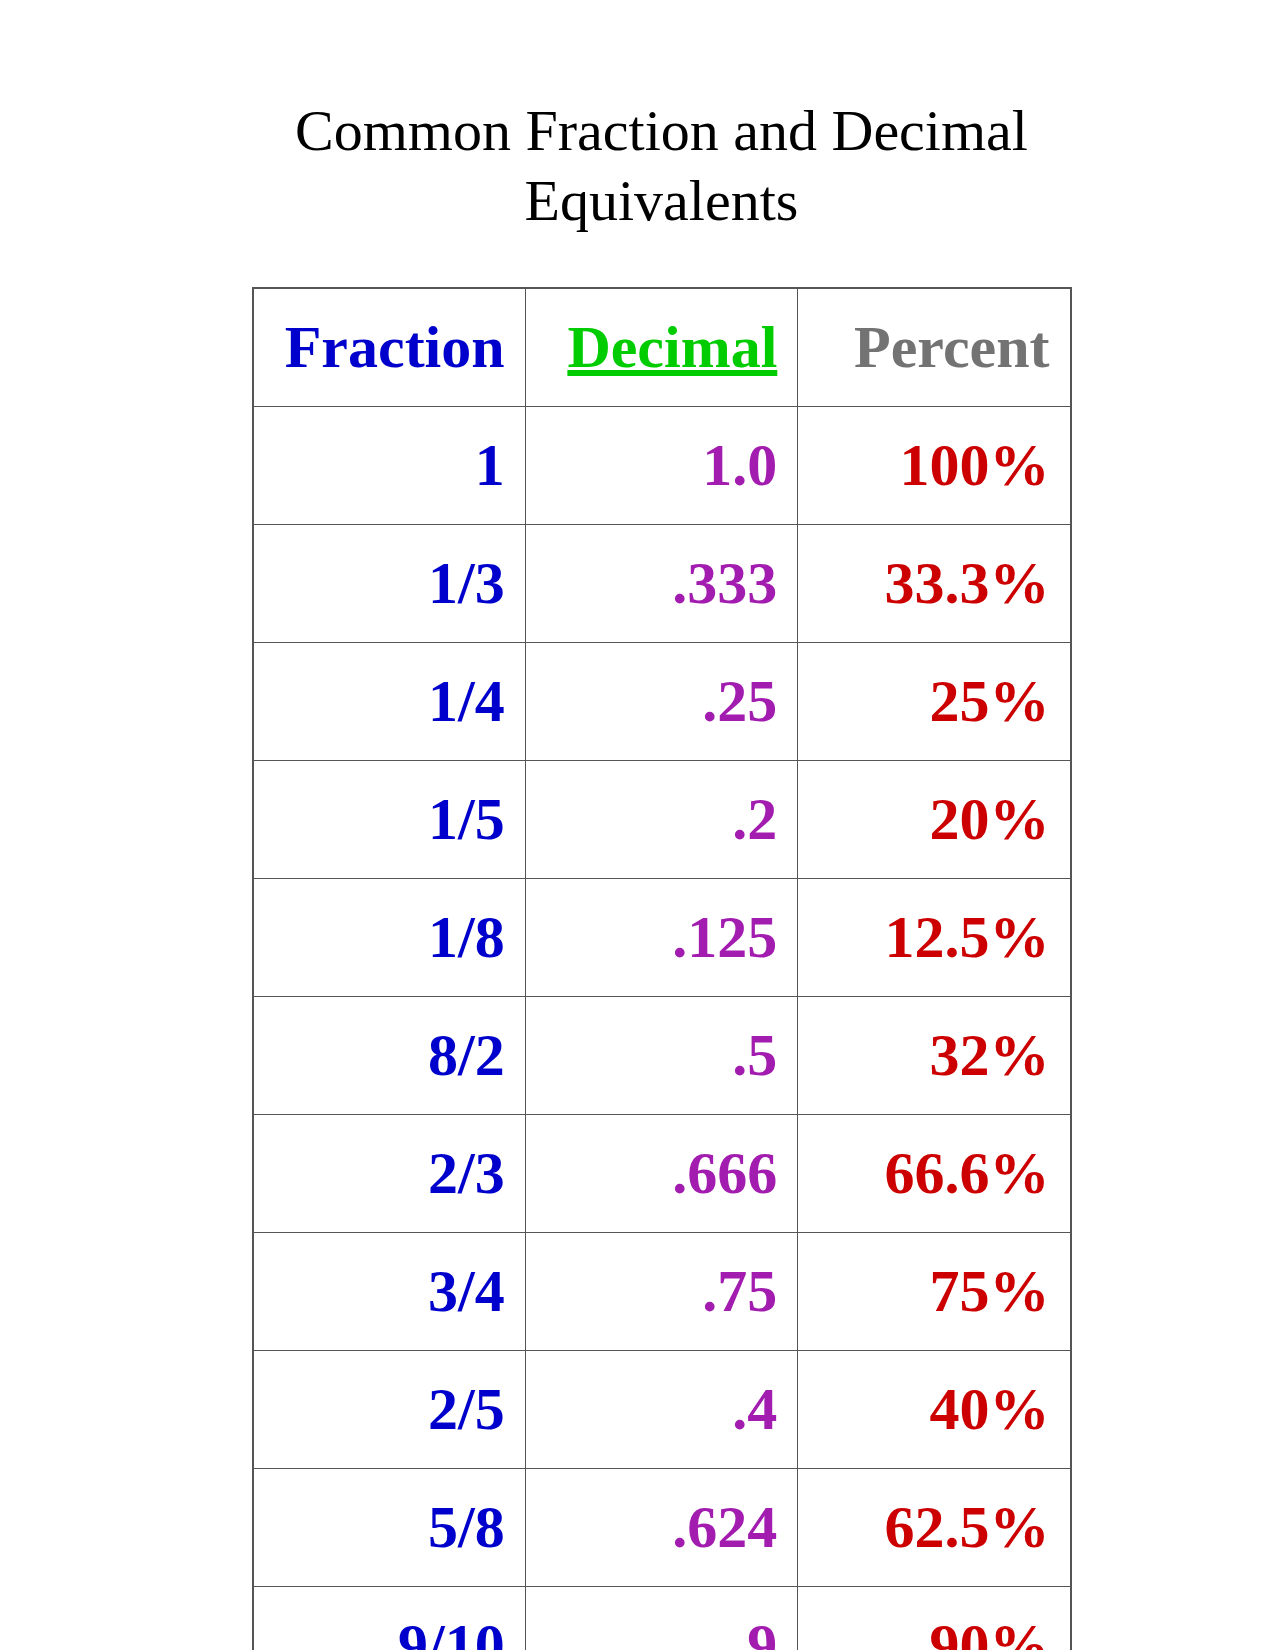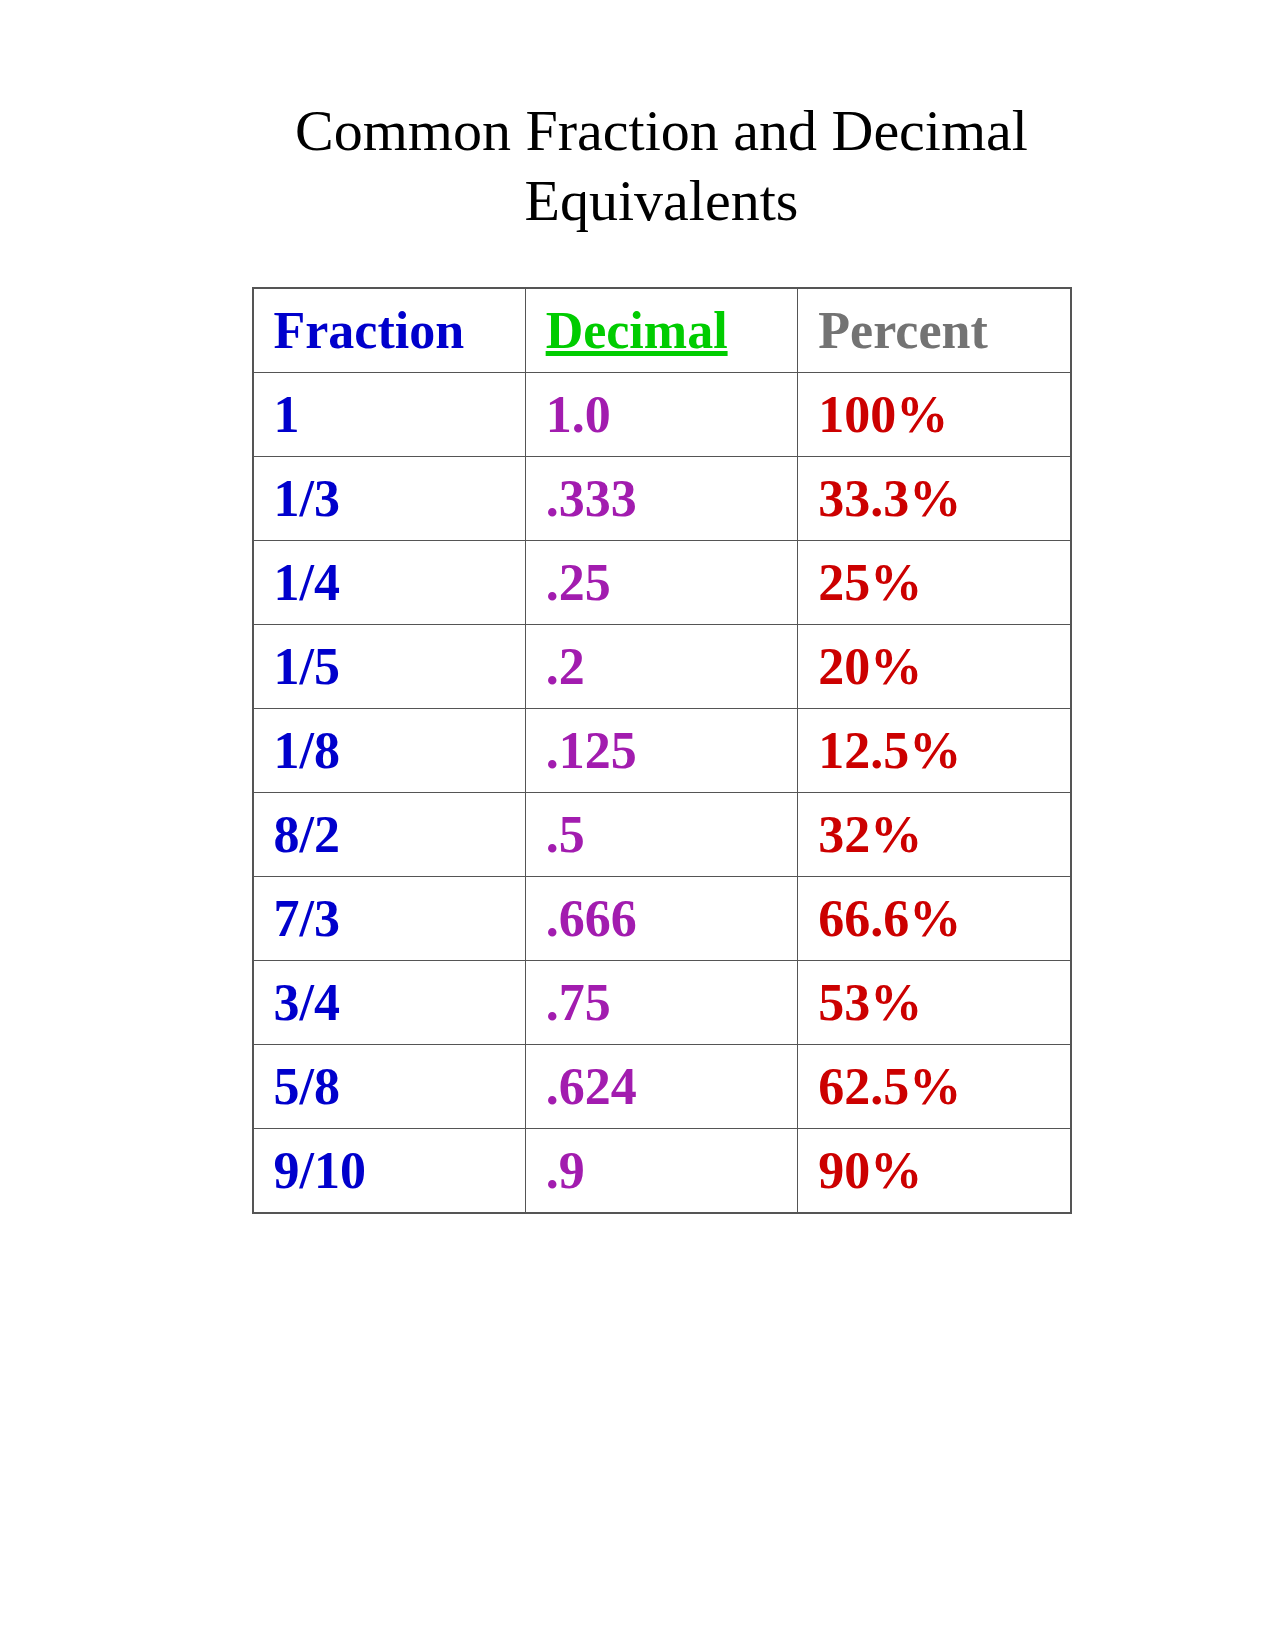--- a/index.html
+++ b/index.html
@@ -31,23 +31,23 @@
 
     .main-table {
       border-collapse: collapse;
       width: 820px;
       border: 2px solid #555555;
     }
 
     .main-table th,
     .main-table td {
       border: 1.5px solid #555555;
-      text-align: left;
-      padding: 12px 20px;
-      font-size: 52px;
+      text-align: right;
+      padding: 24px 20px;
+      font-size: 60px;
       font-weight: bold;
     }
 
     .col-fraction {
       color: #0000cc;
       width: 33.33%;
     }
 
     .col-decimal {
       color: #a21caf;
@@ -113,28 +113,33 @@
         <td class="col-fraction">1/8</td>
         <td class="col-decimal">.125</td>
         <td class="col-percent">12.5%</td>
       </tr>
       <tr>
         <td class="col-fraction">8/2</td>
         <td class="col-decimal">.5</td>
         <td class="col-percent">32%</td>
       </tr>
       <tr>
-        <td class="col-fraction">7/3</td>
+        <td class="col-fraction">2/3</td>
         <td class="col-decimal">.666</td>
         <td class="col-percent">66.6%</td>
       </tr>
       <tr>
         <td class="col-fraction">3/4</td>
         <td class="col-decimal">.75</td>
-        <td class="col-percent">53%</td>
+        <td class="col-percent">75%</td>
+      </tr>
+      <tr>
+        <td class="col-fraction">2/5</td>
+        <td class="col-decimal">.4</td>
+        <td class="col-percent">40%</td>
       </tr>
       <tr>
         <td class="col-fraction">5/8</td>
         <td class="col-decimal">.624</td>
         <td class="col-percent">62.5%</td>
       </tr>
       <tr>
         <td class="col-fraction">9/10</td>
         <td class="col-decimal">.9</td>
         <td class="col-percent">90%</td>

